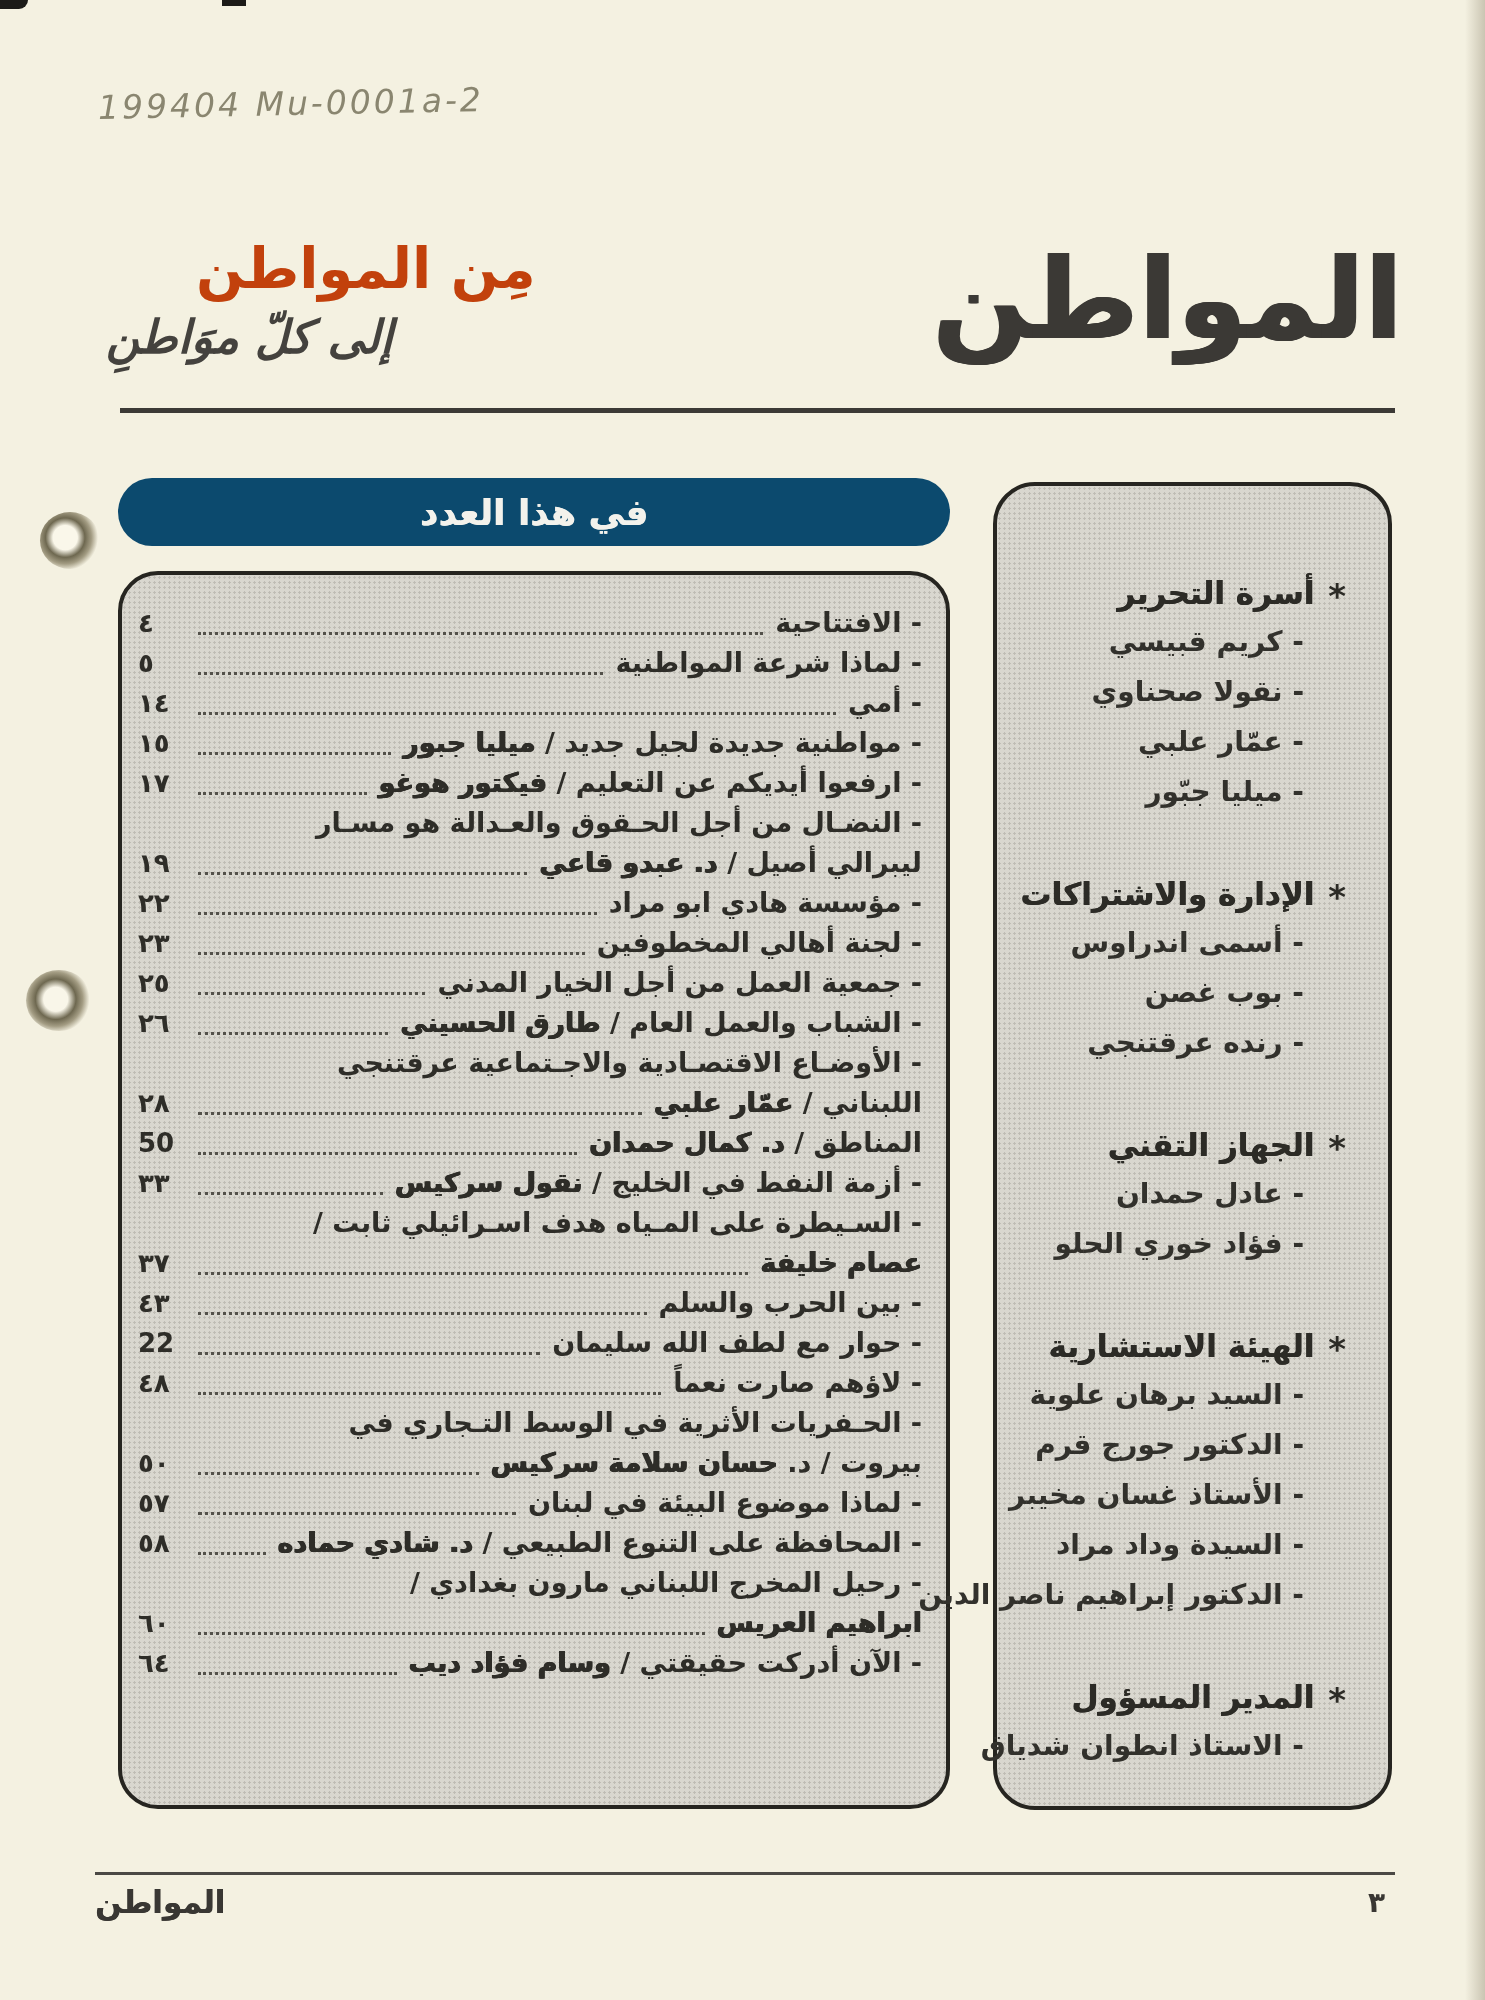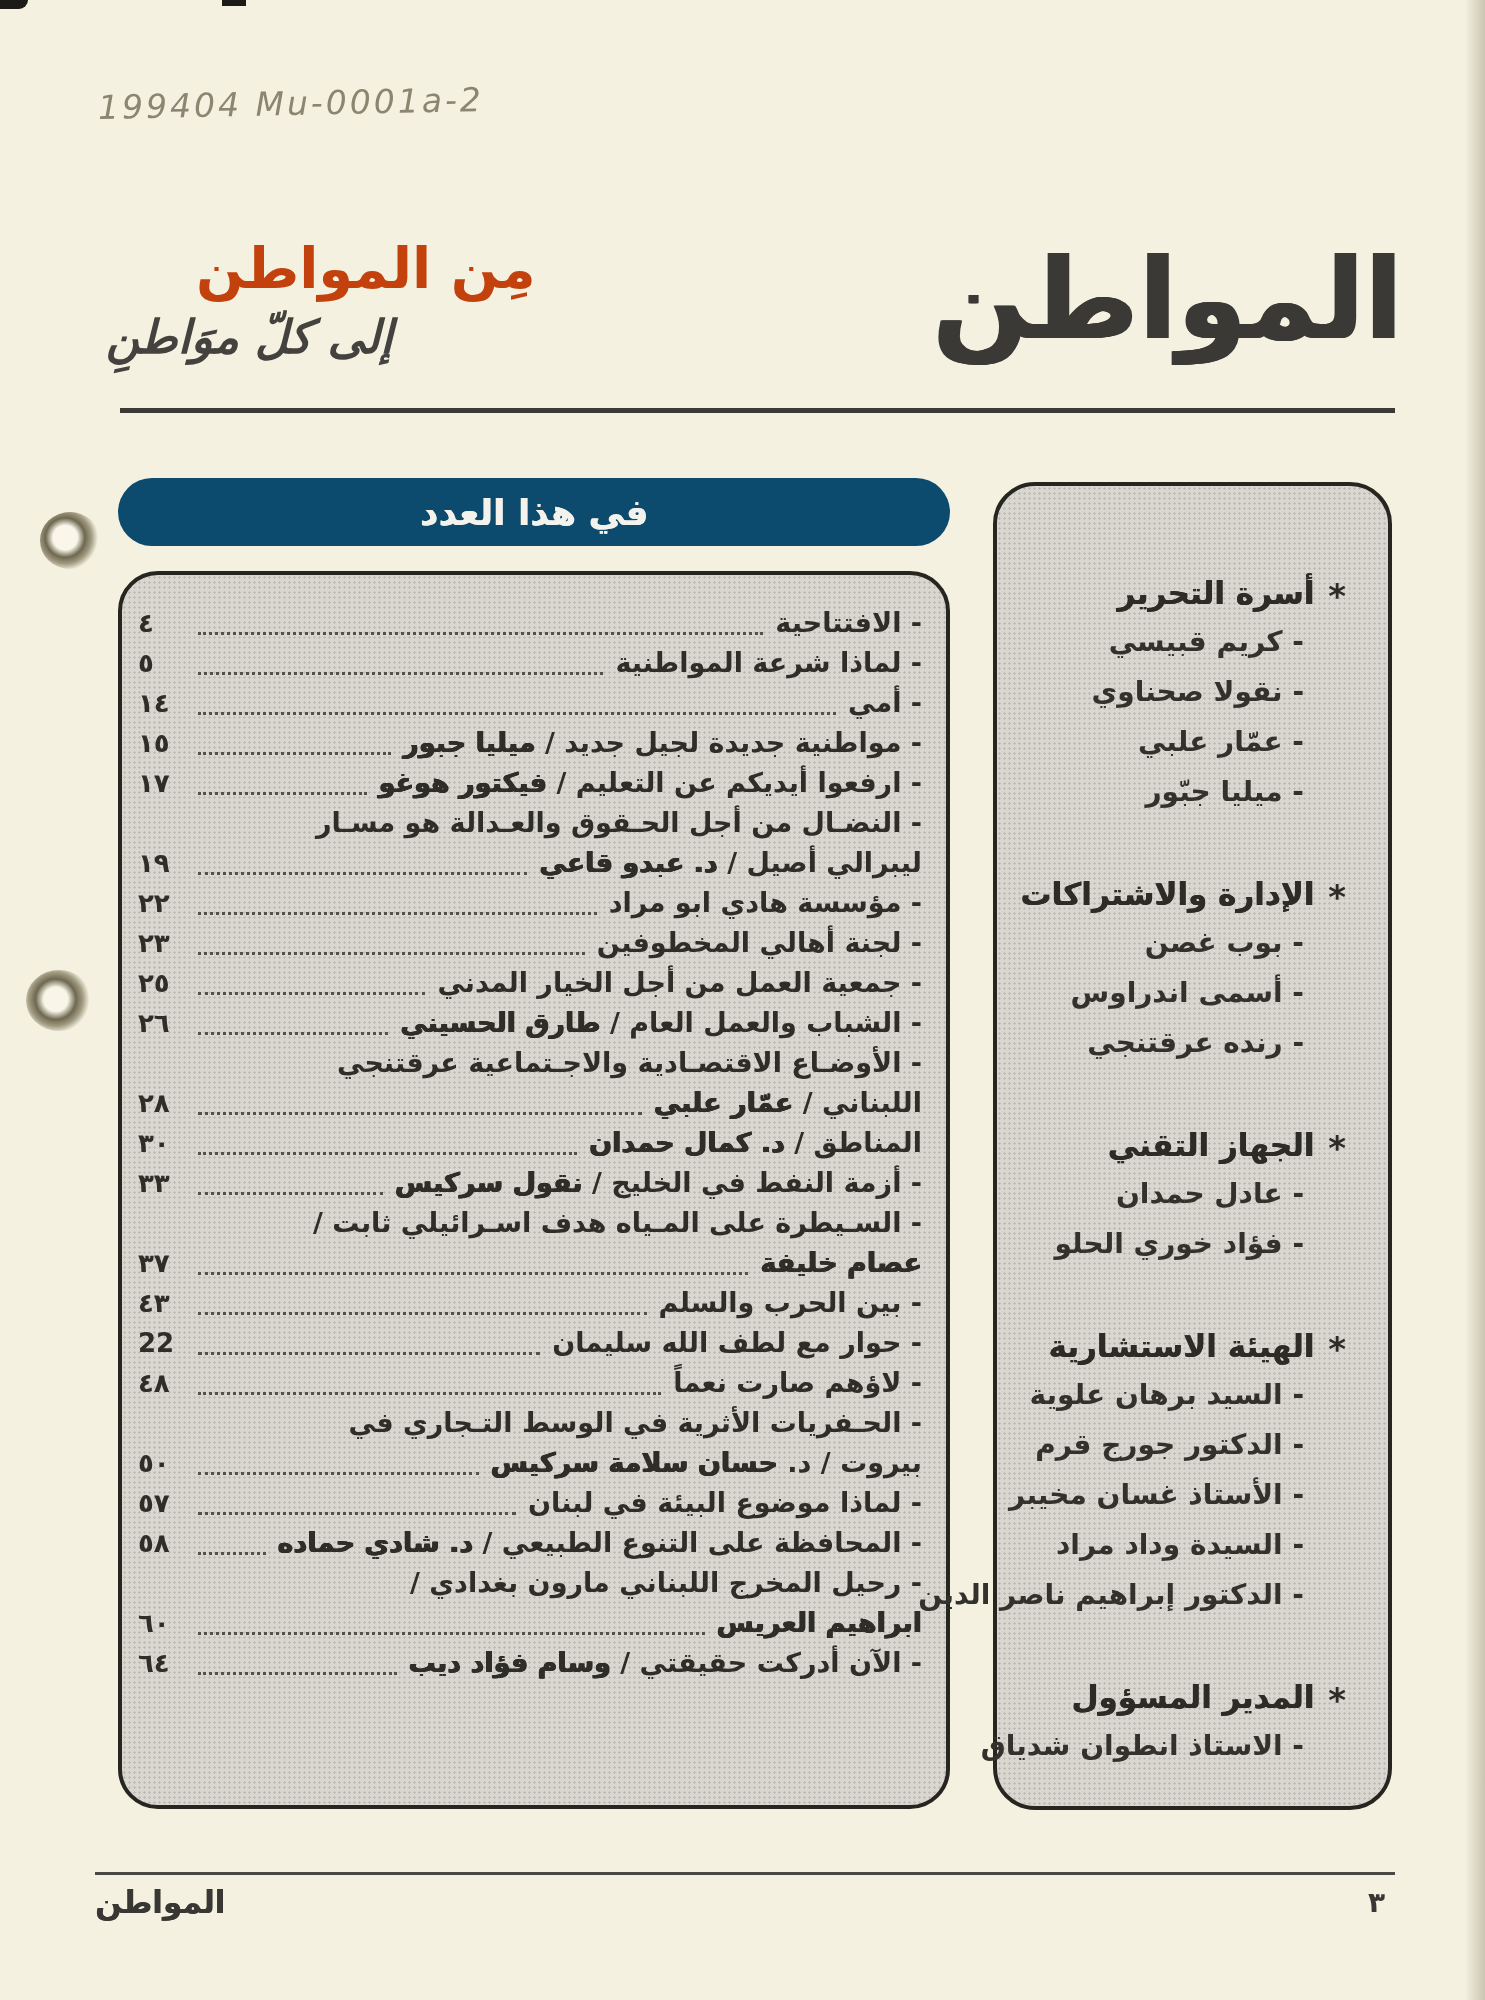--- a/index.html
+++ b/index.html
@@ -146,21 +146,21 @@
           <span class="toc-title"><span>- الأوضـاع الاقتصـادية والاجـتماعية عرقتنجي</span></span>
         </div>
         <div class="toc-row">
           <span class="toc-title"><span>اللبناني / </span><b>عمّار علبي</b></span>
           <span class="toc-dots"></span>
           <span class="toc-page">٢٨</span>
         </div>
         <div class="toc-row">
           <span class="toc-title"><span>المناطق / </span><b>د. كمال حمدان</b></span>
           <span class="toc-dots"></span>
-          <span class="toc-page">٣٠</span>
+          <span class="toc-page">50</span>
         </div>
         <div class="toc-row">
           <span class="toc-title"><span>- أزمة النفط في الخليج / </span><b>نقول سركيس</b></span>
           <span class="toc-dots"></span>
           <span class="toc-page">٣٣</span>
         </div>
         <div class="toc-row">
           <span class="toc-title"><span>- السـيطرة على المـياه هدف اسـرائيلي ثابت /</span></span>
         </div>
         <div class="toc-row">
@@ -221,22 +221,22 @@
     <div class="staff-list" id="staff-list">
         <div class="staff-section">
           <div class="staff-header"><span class="staff-bullet">*</span><span>أسرة التحرير</span></div>
           <div class="staff-member">- كريم قبيسي</div>
           <div class="staff-member">- نقولا صحناوي</div>
           <div class="staff-member">- عمّار علبي</div>
           <div class="staff-member">- ميليا جبّور</div>
         </div>
         <div class="staff-section">
           <div class="staff-header"><span class="staff-bullet">*</span><span>الإدارة والاشتراكات</span></div>
+          <div class="staff-member">- أسمى اندراوس</div>
           <div class="staff-member">- بوب غصن</div>
-          <div class="staff-member">- أسمى اندراوس</div>
           <div class="staff-member">- رنده عرقتنجي</div>
         </div>
         <div class="staff-section">
           <div class="staff-header"><span class="staff-bullet">*</span><span>الجهاز التقني</span></div>
           <div class="staff-member">- عادل حمدان</div>
           <div class="staff-member">- فؤاد خوري الحلو</div>
         </div>
         <div class="staff-section">
           <div class="staff-header"><span class="staff-bullet">*</span><span>الهيئة الاستشارية</span></div>
           <div class="staff-member">- السيد برهان علوية</div>

